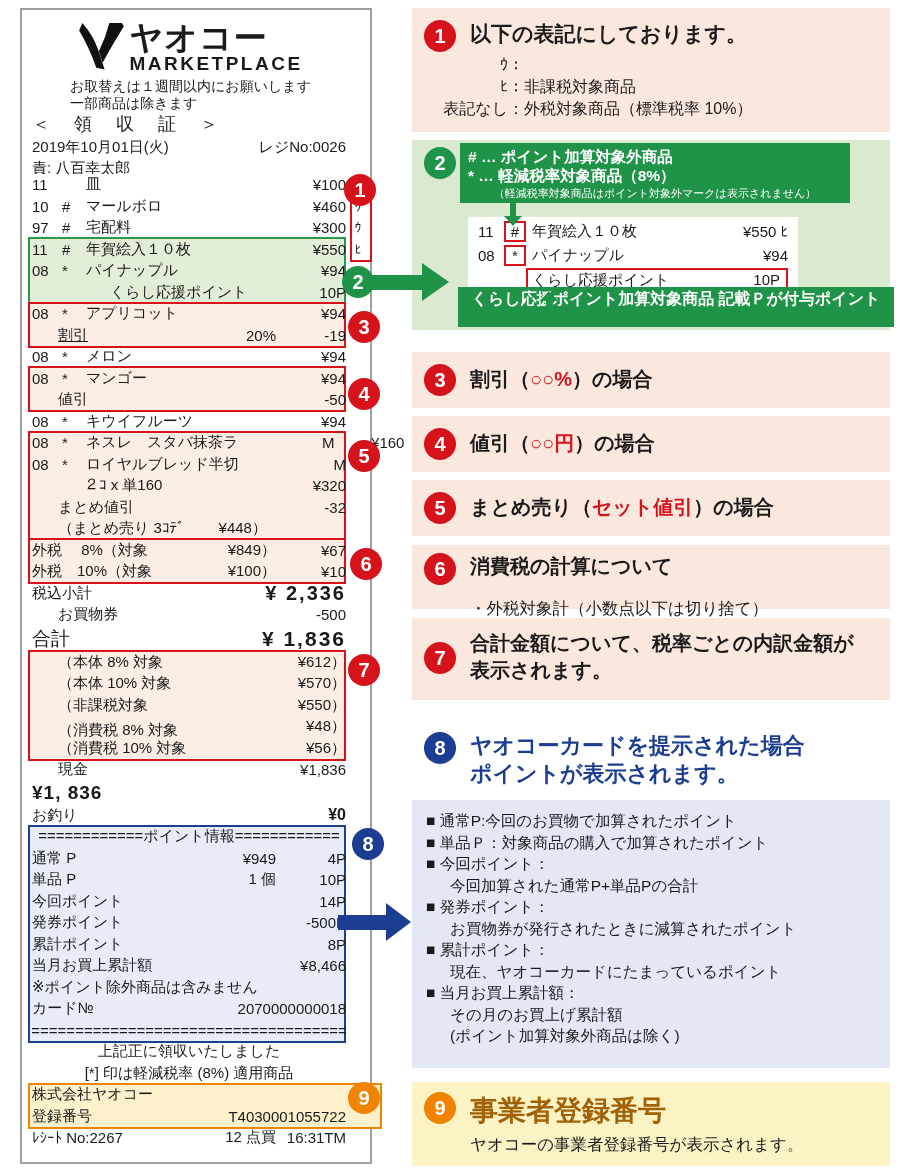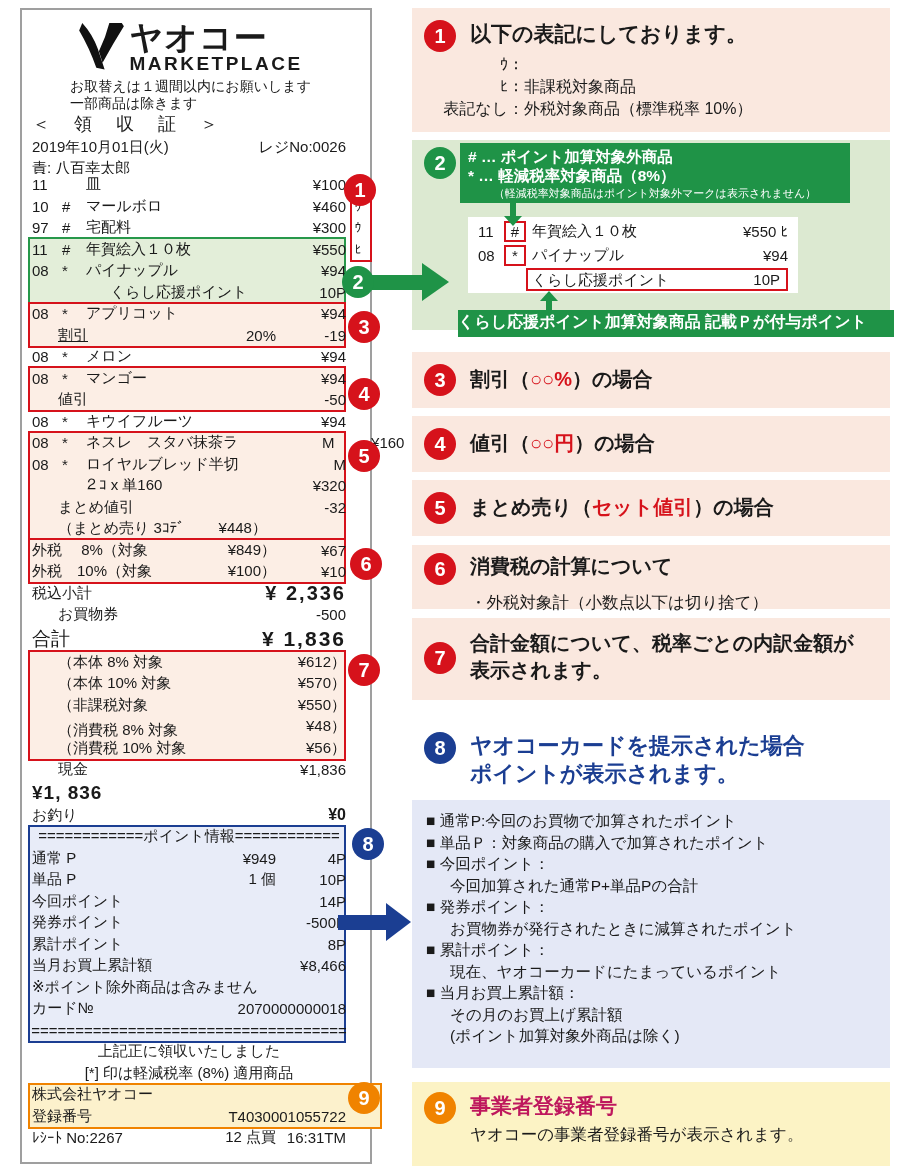--- a/index.html
+++ b/index.html
@@ -92,40 +92,40 @@
   .p2-up{left:128px;top:151px;}
   .p2-sample{position:absolute;left:56px;top:77px;width:330px;height:76px;background:#fff;
     padding:2px 10px;box-sizing:border-box;}
   .s-row{display:flex;align-items:center;height:24px;font-size:15px;white-space:pre;}
   .s-code{width:26px;flex:none;}
   .s-mark{width:18px;flex:none;text-align:center;}
   .outlined{border:2px solid #d6121b;}
   .s-name{flex:1;padding-left:6px;}
   .s-amt{text-align:right;}
   .s-pointbox{flex:1;display:flex;justify-content:space-between;margin-left:4px;padding:0 6px 0 4px;line-height:19px;}
-  .p2-bar{position:absolute;left:46px;top:170px;width:436px;height:27px;background:#1f9347;
-    color:#fff;font-weight:bold;font-size:16px;line-height:24px;text-align:left;white-space:pre;}
+  .p2-bar{position:absolute;left:46px;top:147px;width:436px;height:40px;background:#1f9347;
+    color:#fff;font-weight:bold;font-size:16px;line-height:24px;text-align:center;white-space:pre;}
 
   .p3{top:352px;height:56px;}
   .p4{top:416px;height:56px;}
   .p5{top:480px;height:56px;}
   .p3 .p-title,.p4 .p-title,.p5 .p-title{padding-top:14px;}
   .p6{top:545px;height:64px;padding-top:8px;}
-  .p6-sub{font-size:16.5px;padding-left:58px;margin-top:12px;}
+  .p6-sub{font-size:16.5px;padding-left:58px;margin-top:18px;}
   .p7{top:618px;height:82px;padding-top:12px;}
   .p7 .p-title{line-height:27px;}
 
   .p8{top:722px;height:346px;background:#e4e8f6;}
   .p8-strip{position:absolute;left:0;top:0;right:0;height:78px;background:#fff;}
   .p8-title{color:#1b3e92;font-weight:bold;font-size:22px;line-height:28px;padding:10px 0 0 58px;}
   .p8-lines{position:absolute;left:14px;top:88px;right:6px;font-size:15.5px;line-height:21.5px;}
   .p8-line{white-space:pre;}
 
   .p9{top:1082px;height:84px;background:#fcf3c5;}
-  .p9-title{color:#be185d;font-weight:bold;font-size:21px;padding:10px 0 0 58px;}
+  .p9-title{color:#a16207;font-weight:bold;font-size:28px;padding:10px 0 0 58px;}
   .p9-sub{font-size:16.5px;padding-left:58px;margin-top:4px;}
   .b-p{position:absolute;left:12px;}
   .p1 .b-p{top:12px}.p2 .b-p{top:7px}.p3 .b-p,.p4 .b-p,.p5 .b-p{top:12px}
   .p6 .b-p{top:8px}.p7 .b-p{top:24px}.p8 .b-p{top:10px}.p9 .b-p{top:10px}
 </style>
 </head>
 <body>
 
 <div id="canvas">
 

